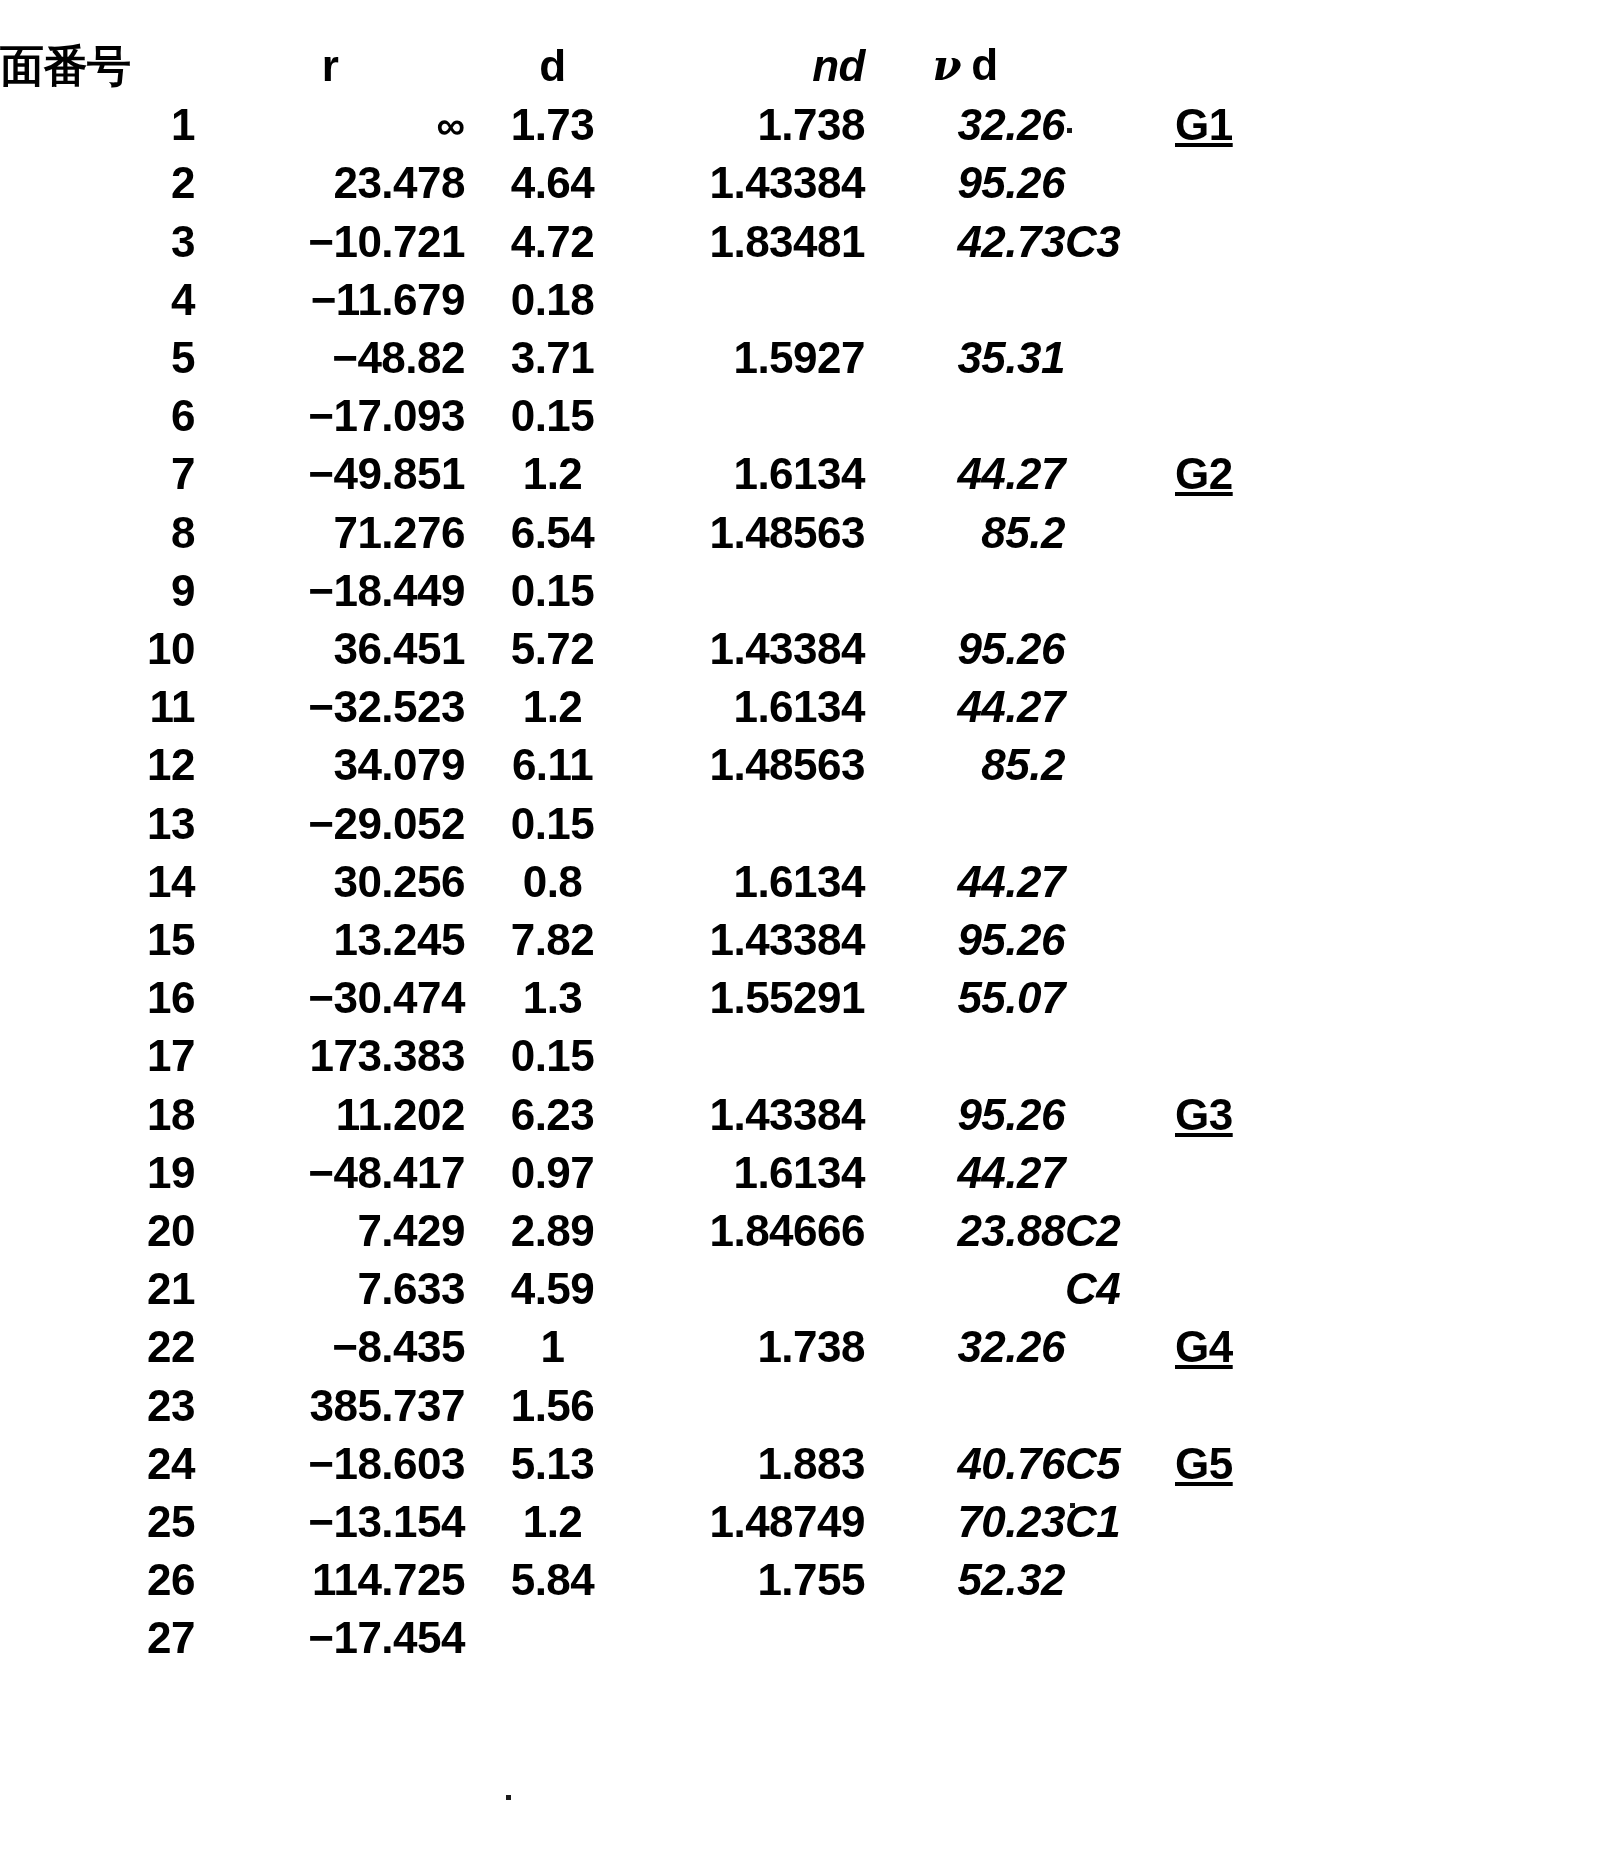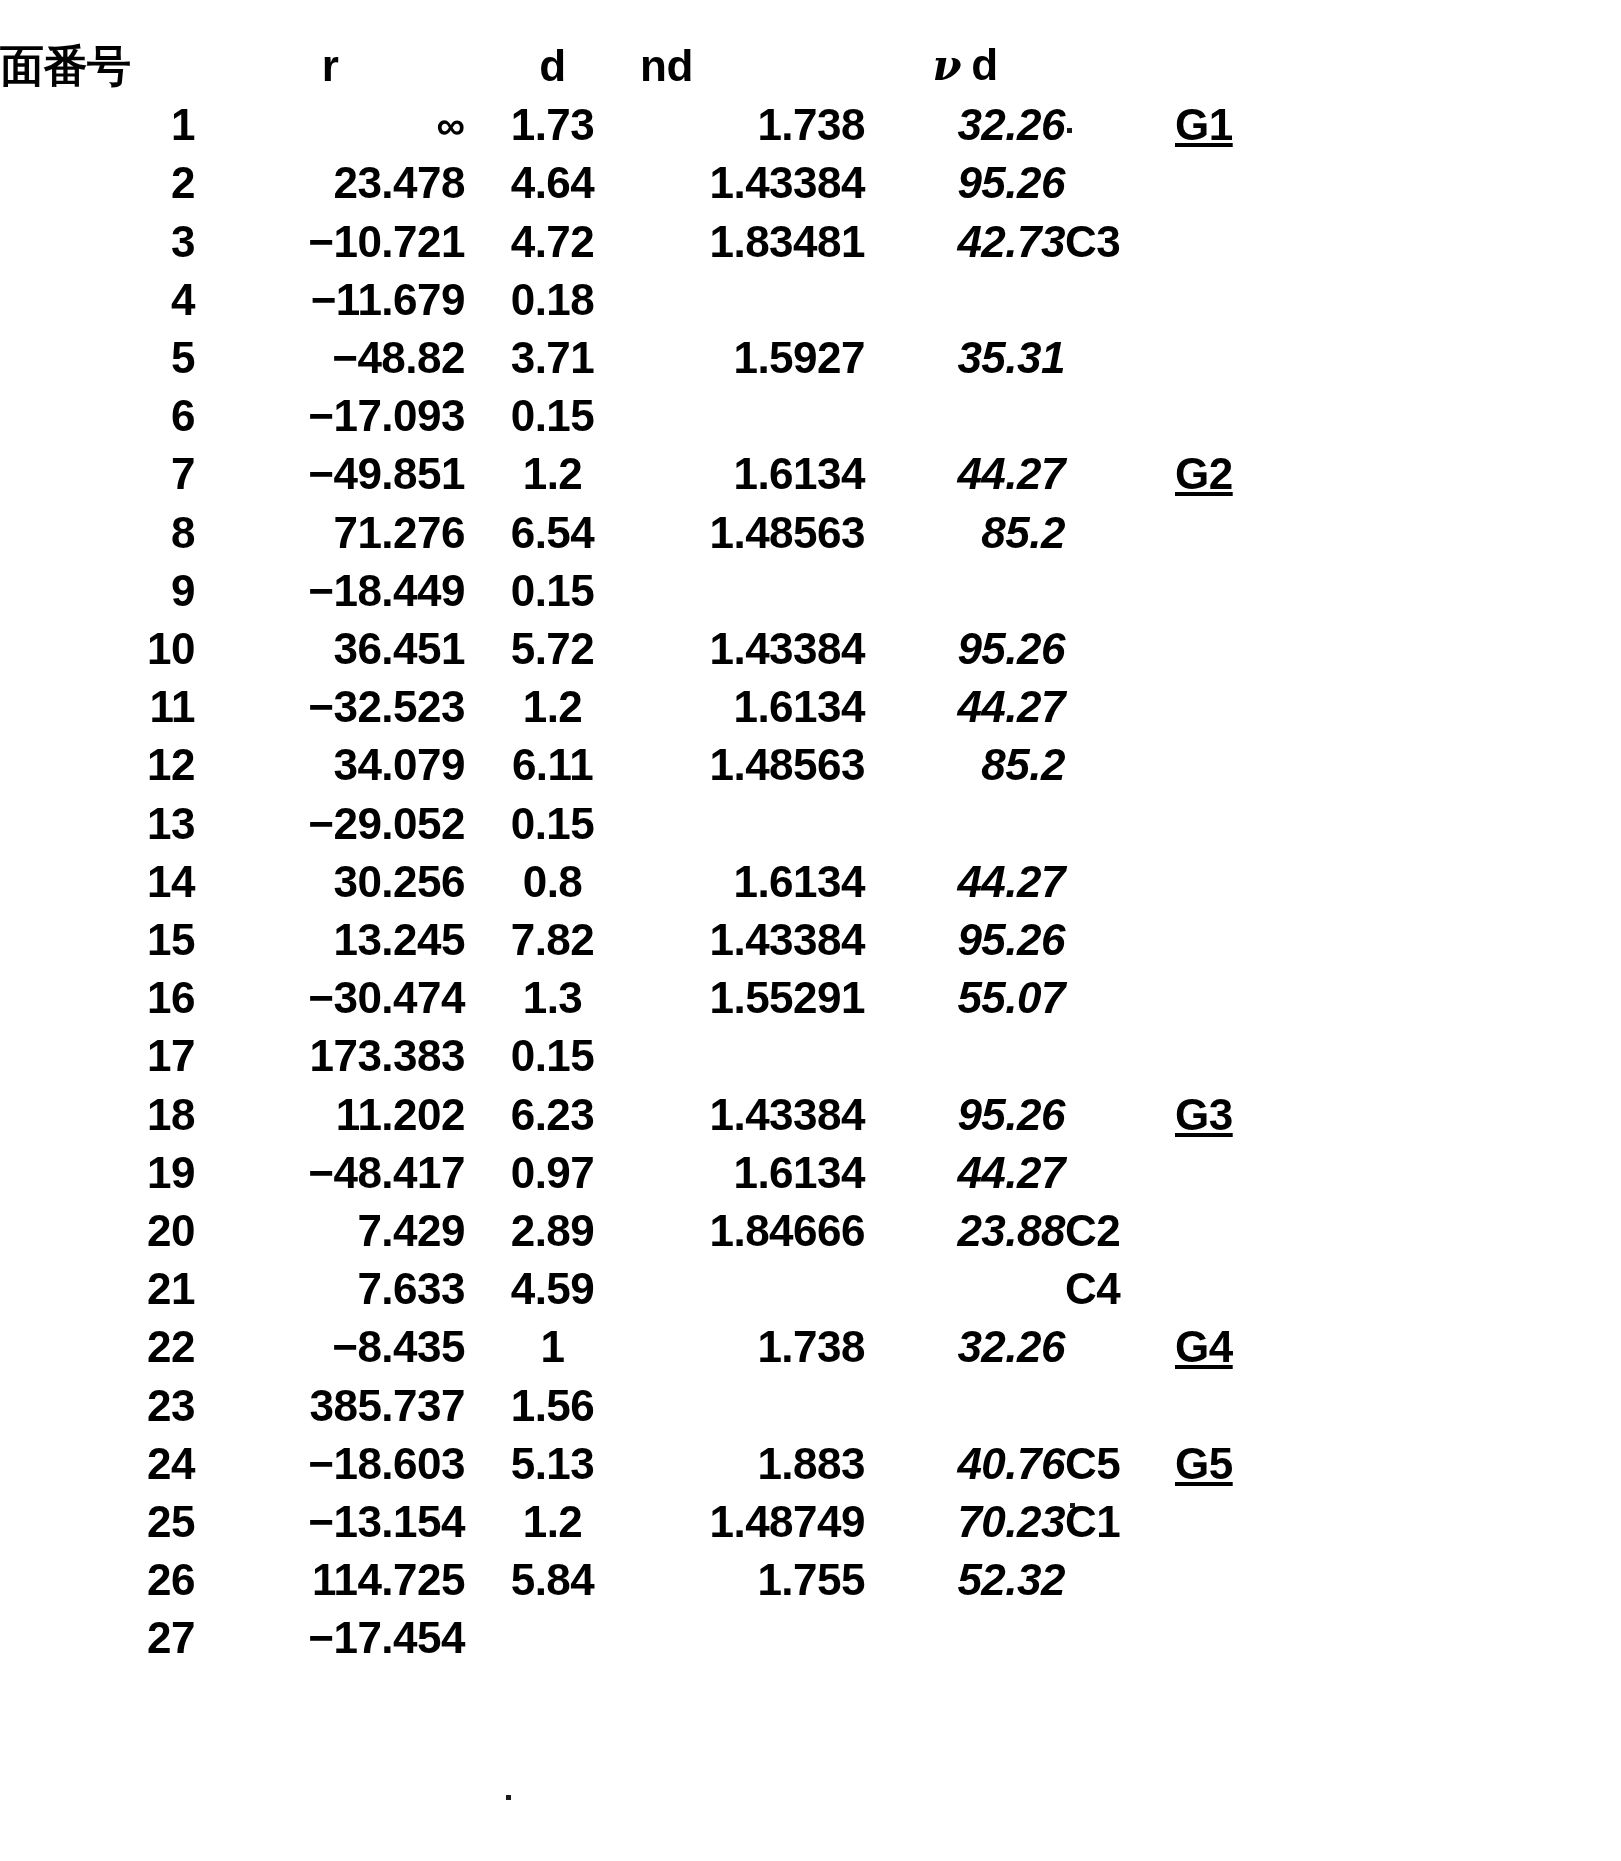--- a/index.html
+++ b/index.html
@@ -48,31 +48,31 @@
     letter-spacing: -0.5px;
   }
   
   thead th {
     font-size: 44px;
     padding-bottom: 4px;
   }
   th.h-sn { text-align: left;   padding-left: 24px; }
   th.h-r  { text-align: center; padding-right: 20px; }
   th.h-d  { text-align: center; padding-right: 18px; }
-  th.h-nd { text-align: left; padding-right: 10px; }
+  th.h-nd { text-align: right; padding-right: 10px; font-style: italic; }
   th.h-vd { text-align: center; padding-right: 18px; }
   th.h-cl, th.h-gl { text-align: center; }
 
   
   td.sn { text-align: right; padding-right: 8px; }
   td.r  { text-align: right; padding-right: 28px; }
   td.d  { text-align: center; padding-right: 22px; }
   td.nd { text-align: right; padding-right: 18px; }
   td.vd { text-align: right; padding-right: 22px; font-style: italic; }
-  td.cl { text-align: left;  padding-left: 8px; }
+  td.cl { text-align: left;  padding-left: 8px; font-style: italic; }
   td.gl { text-align: left;  padding-left: 10px; text-decoration: underline; }
 
   .nu-glyph {
     font-style: italic;
     font-family: "DejaVu Serif", serif;
     font-weight: bold;
     font-size: 42px;
   }
   .nu-d-gap { display: inline-block; width: 10px; }
   .inf {

